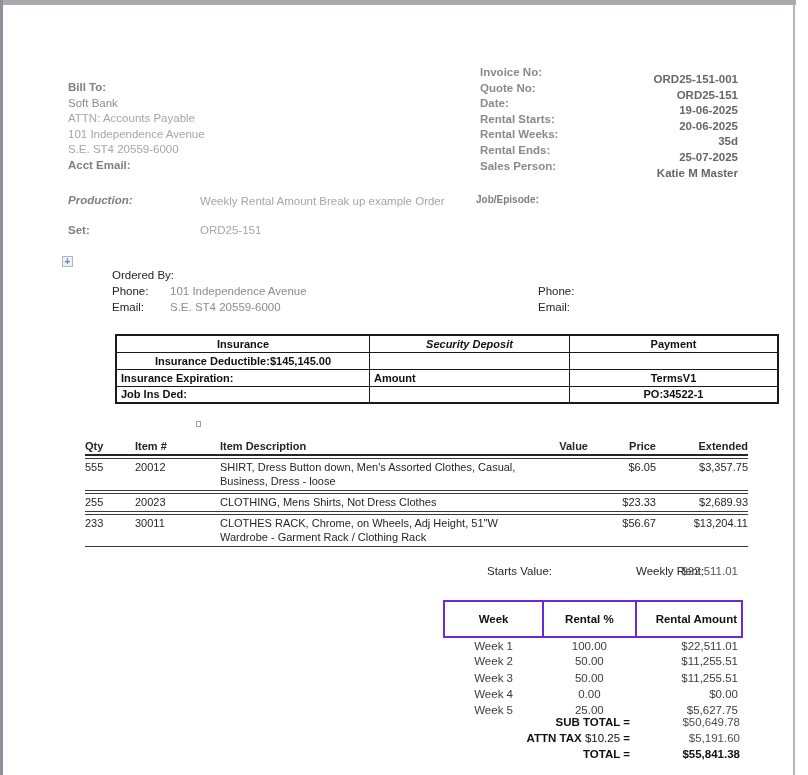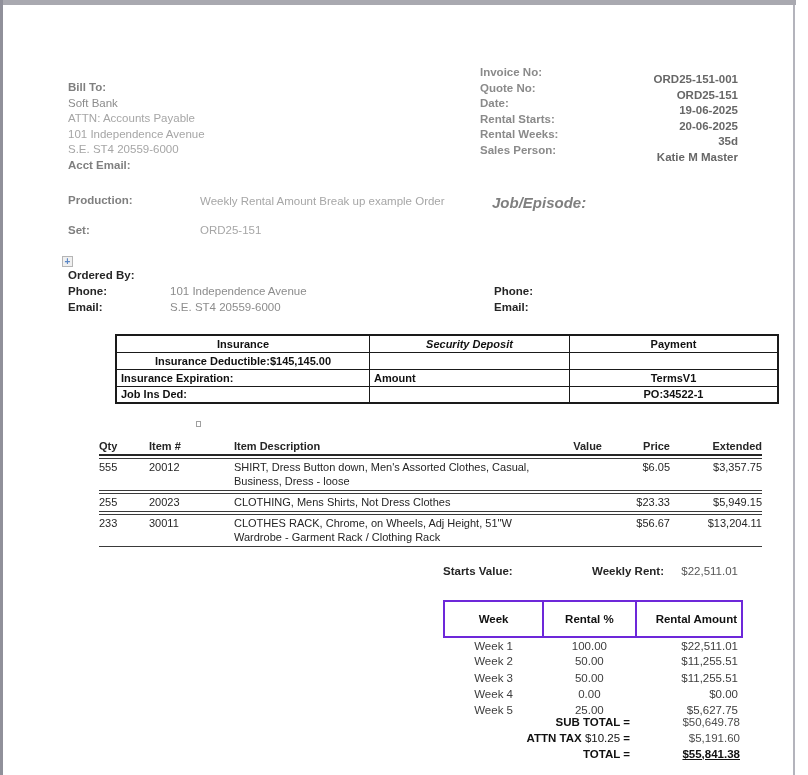--- a/index.html
+++ b/index.html
@@ -18,48 +18,48 @@
   .val-gray-d { color:#8c8c8c; }
   .val-gray { color:#a6a6a6; }
 
   
   .meta { left:480px; top:65px; width:258px; font-size:11.5px; }
   .mrow { display:flex; justify-content:space-between; height:15.6px; line-height:15.6px; }
   .ml { color:#8a8a8a; font-weight:bold; }
   .mv { color:#676767; font-weight:bold;margin-top:7px; }
 
   
-  .prod-label { left:68px; top:194px; font-size:11.5px; }
+  .prod-label { left:68px; top:194px; font-size:11.5px;font-style:italic; }
   .prod-value { left:200px; top:194px; width:268px; font-size:11.5px; line-height:15px; color:#a6a6a6; }
-  .job-label { left:492px; top:194px; font-size:15px;font-style:italic; }
+  .job-label { left:476px; top:194px; font-size:10px; }
   .set-label { left:68px; top:224px; font-size:11.5px; }
   .set-value { left:200px; top:224px; font-size:11.5px; color:#a6a6a6; }
 
   
   .plus-handle { left:62px; top:256px; width:11px; height:11px; background:#f0f0f0; border:1px solid #b5b5b5;
     color:#5b87c5; font-size:10px; line-height:9px; text-align:center; font-weight:bold; }
   .sq-mark { left:196px; top:421px; width:5px; height:6px; border:1px solid #a0a0a0; }
 
   
   .ord { left:68px; top:268px; width:600px; font-size:11.5px; line-height:15.8px; }
-  .lab-dark { color:#262626; font-weight:bold; }
+  .lab-dark { color:#262626; font-weight:normal;margin-left:44px; }
   .ord-row { position:relative; height:15.8px; }
   .ord-val { position:absolute; left:102px; color:#8c8c8c; }
   .ord-right { position:absolute; left:426px; }
 
   
   .ins-table { left:83px; top:334px; width:664px; border-collapse:collapse; font-size:11px; color:#111;margin-left:32px; }
   .ins-table th, .ins-table td { border:1px solid #1a1a1a; padding:1px 4px; height:17px; font-weight:bold; }
   .ins-table { border:2px solid #1a1a1a; }
   .ins-table th { text-align:center; }
   .c1 { width:38.3%; } .c2 { width:30.2%;font-style:italic; } .c3 { width:31.5%; }
   .pair { display:flex; justify-content:center; }
 
   
-  .items-table { left:85px; top:438px; width:663px; border-collapse:separate; border-spacing:0 2px; font-size:11px; color:#262626;margin-left:14px; }
+  .items-table { left:85px; top:438px; width:663px; border-collapse:separate; border-spacing:0 2px; font-size:11px; color:#262626; }
   .items-table th { border-bottom:2px solid #262626; text-align:left; padding:0 0 2px 0; font-size:11px; }
   .items-table th.r, .items-table td.r { text-align:right; }
   .items-table tbody td { border-top:1px solid #3a3a3a; border-bottom:1px solid #3a3a3a; padding:1px 0 2px 0; vertical-align:top; line-height:14px; }
   .col-qty { width:50px; } .col-item { width:85px; } .col-desc { width:308px; }
   .col-val { width:60px; } .col-price { width:68px; } .col-ext { width:92px; }
 
   
   .tv-label { left:443px; top:565px; font-size:11.5px; }
   .wr-label { left:592px; top:565px; font-size:11.5px; }
   .wr-value { left:638px; top:565px; width:100px; text-align:right; font-size:11.5px; color:#555; }
@@ -70,21 +70,21 @@
   .week-table td { height:16.3px; padding:0 4px; }
   .wc1 { width:100px; text-align:center; } .wc2 { width:93px; text-align:center; } .wc3 { width:107px; text-align:right; }
   .week-table th.wc3 { text-align:right; }
 
   
   .summary { left:440px; top:715px; width:300px; font-size:11.5px; }
   .srow { display:flex; height:15.8px; line-height:15.8px; }
   .slabel { flex:1; text-align:right; color:#111; font-weight:bold; padding-right:14px; }
   .svalue { width:96px; text-align:right; color:#4d4d4d; }
   .rate { font-weight:normal; }
-  .total-strong { font-weight:bold; color:#111;text-decoration:underline; }
+  .total-strong { font-weight:bold; color:#111; }
 </style>
 </head>
 <body>
 
 <div class="page">
   <div class="edge-top"></div>
   <div class="edge-left"></div>
   <div class="edge-right"></div>
 
   <section class="abs bill-to">
@@ -109,20 +109,24 @@
       <span class="ml">Date:</span>
       <span class="mv">19-06-2025</span>
     </div>
     <div class="mrow">
       <span class="ml">Rental Starts:</span>
       <span class="mv">20-06-2025</span>
     </div>
     <div class="mrow">
       <span class="ml">Rental Weeks:</span>
       <span class="mv">35d</span>
+    </div>
+    <div class="mrow">
+      <span class="ml">Rental Ends:</span>
+      <span class="mv">25-07-2025</span>
     </div>
     <div class="mrow">
       <span class="ml">Sales Person:</span>
       <span class="mv">Katie M Master</span>
     </div>
   </section>
 
   <div class="abs prod-label lab-gray">Production:</div>
   <div class="abs prod-value">Weekly Rental Amount Break up example Order</div>
   <div class="abs job-label lab-gray">Job/Episode:</div>
@@ -208,21 +212,21 @@
         <td class="r"></td>
         <td class="r">$6.05</td>
         <td class="r">$3,357.75</td>
       </tr>
       <tr>
         <td>255</td>
         <td>20023</td>
         <td>CLOTHING, Mens Shirts, Not Dress Clothes</td>
         <td class="r"></td>
         <td class="r">$23.33</td>
-        <td class="r">$5,949.15</td>
+        <td class="r">$2,689.93</td>
       </tr>
       <tr>
         <td>233</td>
         <td>30011</td>
         <td>CLOTHES RACK, Chrome, on Wheels, Adj Height, 51"W Wardrobe - Garment Rack / Clothing Rack</td>
         <td class="r"></td>
         <td class="r">$56.67</td>
         <td class="r">$13,204.11</td>
       </tr>
     </tbody>

